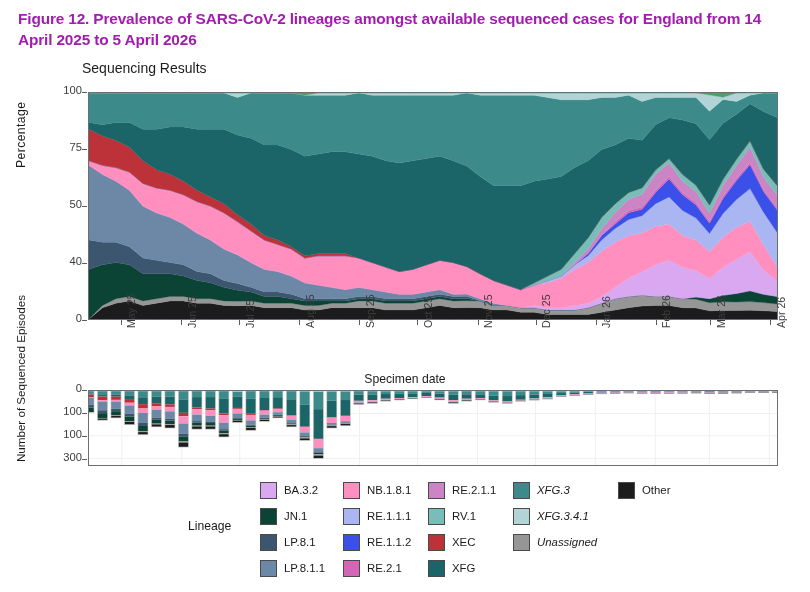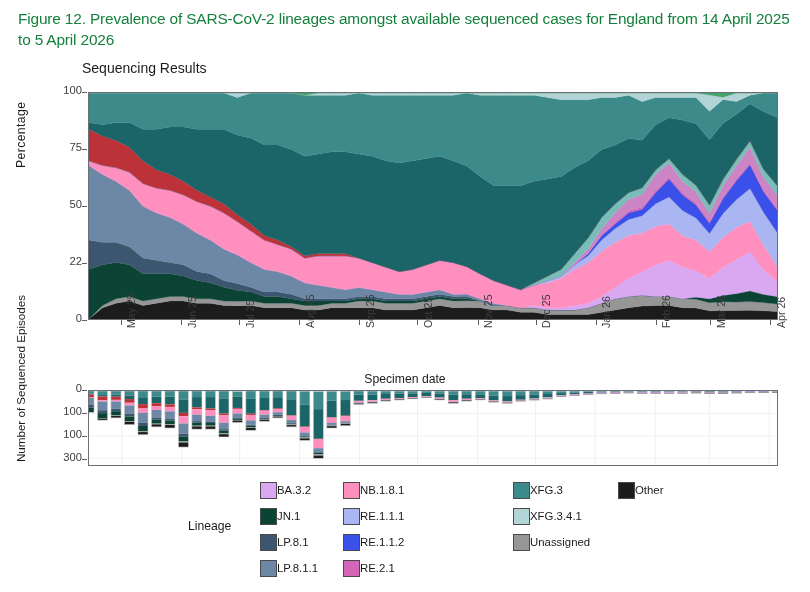--- a/index.html
+++ b/index.html
@@ -8,21 +8,21 @@
     width: 810px; height: 592px;
     background: #ffffff;
     font-family: "Liberation Sans", sans-serif;
     overflow: hidden;
   }
   #page { position: relative; width: 810px; height: 592px; background:#fff; }
 
   
   #title {
     position: absolute; left: 18px; top: 8px; width: 778px;
-    font-size: 15.4px; font-weight: normal; color: #15803d;
+    font-size: 15.4px; font-weight: bold; color: #a21caf;
     line-height: 21px; letter-spacing: -0.15px;
   }
   #subtitle {
     position: absolute; left: 82px; top: 60px;
     font-size: 14px; color: #1b1b1b; font-weight: normal;
   }
 
   
   #main-panel {
     position: absolute; left: 88px; top: 92px;
@@ -97,35 +97,36 @@
   .legend-item {
     position: relative; height: 26px;
     display: flex; align-items: center;
   }
   .swatch {
     width: 17px; height: 17px;
     border: 1px solid #4a4a4a;
     flex: 0 0 auto;
   }
   .legend-label {
+    margin-left: 7px;
     font-size: 11.4px; color: #1b1b1b; white-space: nowrap;
   }
 </style>
 </head>
 <body>
 
 <div id="page">
 
   <div id="title">Figure 12. Prevalence of SARS-CoV-2 lineages amongst available sequenced cases for England from 14 April 2025 to 5 April 2026</div>
   <div id="subtitle">Sequencing Results</div>
 
   <div id="y-axis-title">Percentage</div>
   <div id="ylabels">
       <div class="ytick" style="top: 312px;">0</div>
-      <div class="ytick" style="top: 255px;">22</div>
+      <div class="ytick" style="top: 255px;">40</div>
       <div class="ytick" style="top: 198px;">50</div>
       <div class="ytick" style="top: 141px;">75</div>
       <div class="ytick" style="top: 84px;">100</div>
     </div>
 
   <div id="main-panel">
     <svg id="main-svg" viewBox="0 0 690 228" preserveAspectRatio="none">
         <line x1="0" y1="228" x2="690" y2="228" stroke="#ececec" stroke-width="1"></line>
         <line x1="0" y1="171" x2="690" y2="171" stroke="#ececec" stroke-width="1"></line>
         <line x1="0" y1="114" x2="690" y2="114" stroke="#ececec" stroke-width="1"></line>
@@ -787,21 +788,39 @@
         </div>
         <div class="legend-item">
           <span class="swatch" style="background: rgb(59, 80, 232);"></span>
           <span class="legend-label">RE.1.1.2</span>
         </div>
         <div class="legend-item">
           <span class="swatch" style="background: rgb(212, 102, 184);"></span>
           <span class="legend-label">RE.2.1</span>
         </div>
       </div>
-      <div class="legend-col" style="left: 325px;">
+      <div class="legend-col" style="left: 240px;">
+        <div class="legend-item">
+          <span class="swatch" style="background: rgb(204, 133, 196);"></span>
+          <span class="legend-label">RE.2.1.1</span>
+        </div>
+        <div class="legend-item">
+          <span class="swatch" style="background: rgb(120, 189, 184);"></span>
+          <span class="legend-label">RV.1</span>
+        </div>
+        <div class="legend-item">
+          <span class="swatch" style="background: rgb(188, 50, 56);"></span>
+          <span class="legend-label">XEC</span>
+        </div>
+        <div class="legend-item">
+          <span class="swatch" style="background: rgb(27, 100, 104);"></span>
+          <span class="legend-label">XFG</span>
+        </div>
+      </div>
+      <div class="legend-col" style="left: 325px; font-style: italic;">
         <div class="legend-item">
           <span class="swatch" style="background: rgb(60, 138, 138);"></span>
           <span class="legend-label">XFG.3</span>
         </div>
         <div class="legend-item">
           <span class="swatch" style="background: rgb(179, 212, 214);"></span>
           <span class="legend-label">XFG.3.4.1</span>
         </div>
         <div class="legend-item">
           <span class="swatch" style="background: rgb(150, 150, 150);"></span>

